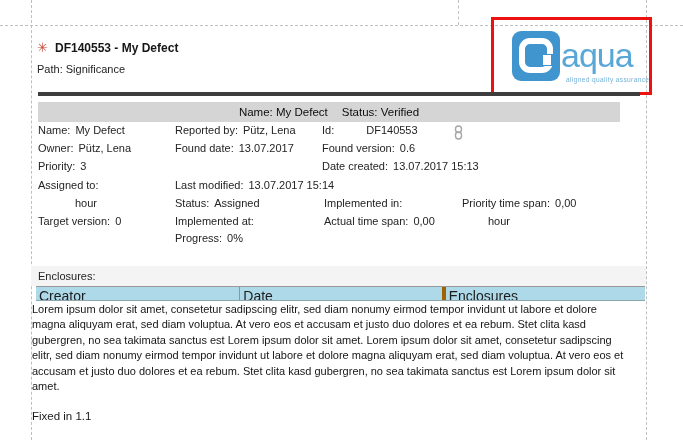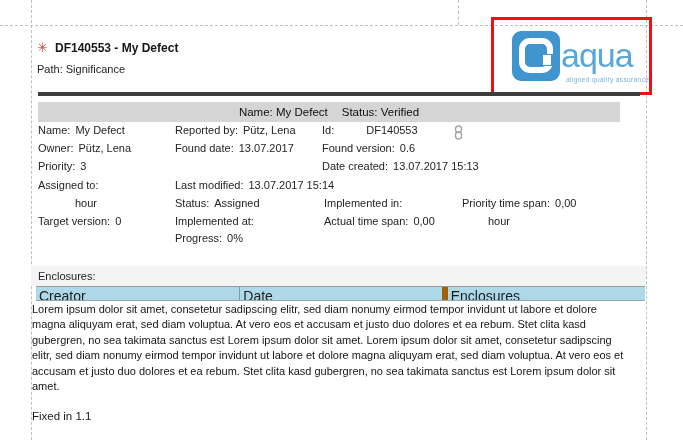--- a/index.html
+++ b/index.html
@@ -34,21 +34,21 @@
   .clip{position:absolute;left:454px;top:125px;}
 
   
   .enc-band{position:absolute;left:31px;top:266px;width:615px;height:20px;background:#f4f4f4;}
   .enc-label{position:absolute;left:38px;top:270px;font-size:11px;color:#232323;}
   .enc-table{position:absolute;left:36px;top:286px;width:609px;height:15px;display:flex;
              background:#aed9e8;border-top:1px solid #9a9a9a;border-bottom:1px solid #8ea8b0;box-sizing:border-box;}
   .enc-th{font-size:14px;color:#1c1c1c;padding:1px 0 0 3px;box-sizing:border-box;overflow:hidden;}
   .enc-th.c1{width:204px;}
   .enc-th.c2{width:203px;border-left:1px solid #7f9ba3;}
-  .enc-th.c3{width:204px;border-left:6px solid #a16207;}
+  .enc-th.c3{width:204px;border-left:4px solid #a16207;}
 
   
   .desc{position:absolute;left:32px;top:302px;width:592px;font-size:11px;line-height:15.4px;color:#161616;}
   .fixed-in{position:absolute;left:32px;top:410px;font-size:11.5px;color:#1a1a1a;}
 </style>
 </head>
 <body>
 
 <div class="canvas">
 

